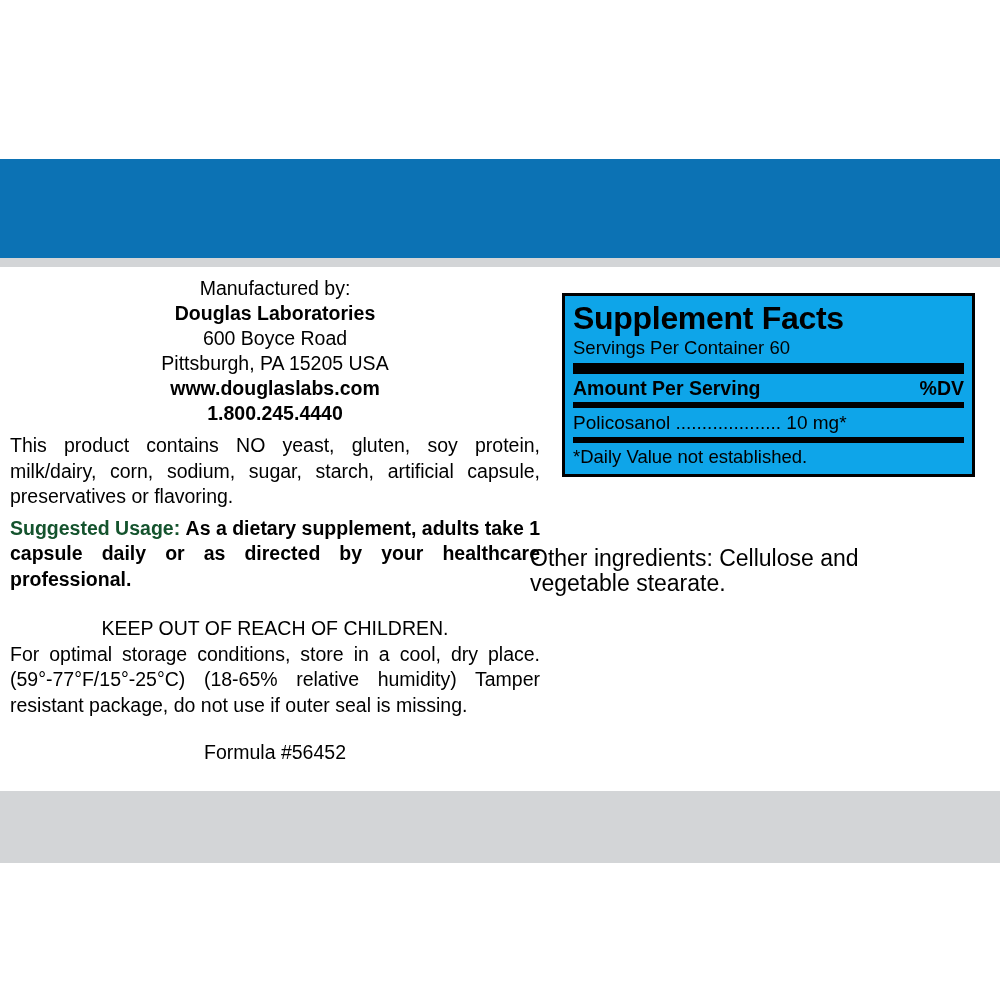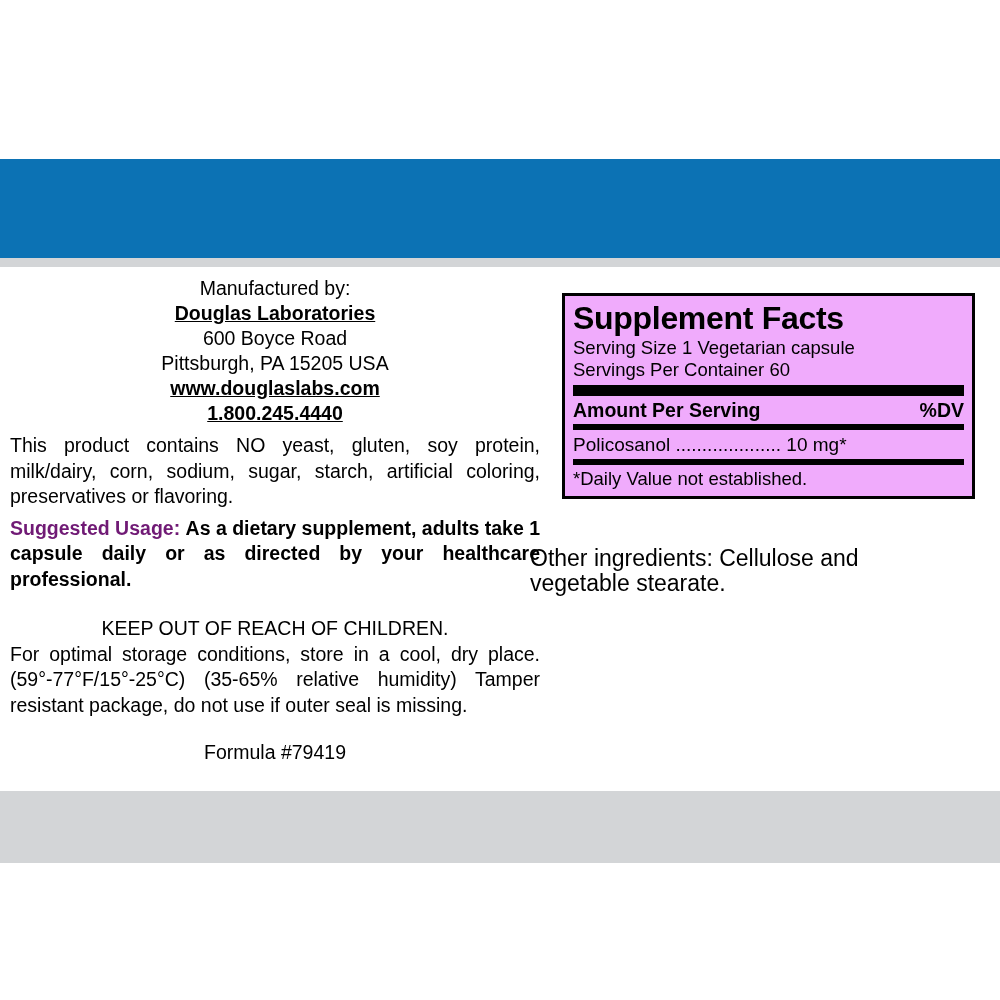--- a/index.html
+++ b/index.html
@@ -47,31 +47,31 @@
     position: absolute;
     left: 10px;
     top: 276px;
     width: 530px;
   }
   .mfr-block {
     text-align: center;
     font-size: 19.5px;
     line-height: 25px;
   }
-  .mfr-block .b { font-weight: bold; text-decoration: underline; }
+  .mfr-block .b { font-weight: bold; }
 
   .para {
     font-size: 19.5px;
     line-height: 25.5px;
     text-align: justify;
     margin-top: 7px;
   }
 
   .usage-lead {
-    color: #701a75;
+    color: #14532d;
     font-weight: bold;
   }
   .usage-body {
     font-weight: bold;
     margin-top: 7px;
   }
   .usage {
     font-size: 19.5px;
     line-height: 25.5px;
     text-align: justify;
@@ -98,21 +98,21 @@
 
   
   .sf-panel {
     position: absolute;
     left: 562px;
     top: 293px;
     width: 413px;
     border: 3px solid #000;
     box-sizing: border-box;
     padding: 4px 8px 6px 8px;
-    background: #f0abfc;
+    background: #0ea5e9;
   }
   .sf-title {
     font-size: 32px;
     font-weight: bold;
     letter-spacing: -0.3px;
     line-height: 36px;
     margin: 0 0 1px 0;
   }
   .sf-line {
     font-size: 18.5px;
@@ -176,37 +176,36 @@
 
   <div class="mfr-block">
     <div>Manufactured by:</div>
     <div class="b">Douglas Laboratories</div>
     <div>600 Boyce Road</div>
     <div>Pittsburgh, PA 15205 USA</div>
     <div class="b">www.douglaslabs.com</div>
     <div class="b">1.800.245.4440</div>
   </div>
 
-  <div class="para">This product contains NO yeast, gluten, soy protein, milk/dairy, corn, sodium, sugar, starch, artificial coloring, preservatives or flavoring.</div>
+  <div class="para">This product contains NO yeast, gluten, soy protein, milk/dairy, corn, sodium, sugar, starch, artificial capsule, preservatives or flavoring.</div>
 
   <div class="usage">
     <span class="usage-lead">Suggested Usage:</span>
     <span class="usage-body">As a dietary supplement, adults take 1 capsule daily or as directed by your healthcare professional.</span>
   </div>
 
   <div class="keepout">KEEP OUT OF REACH  OF CHILDREN.</div>
 
-  <div class="storage">For optimal storage conditions, store in a cool, dry place. (59°-77°F/15°-25°C) (35-65% relative humidity) Tamper resistant package, do not use if outer seal is missing.</div>
-
-  <div class="formula">Formula #79419</div>
+  <div class="storage">For optimal storage conditions, store in a cool, dry place. (59°-77°F/15°-25°C) (18-65% relative humidity) Tamper resistant package, do not use if outer seal is missing.</div>
+
+  <div class="formula">Formula #56452</div>
 </div>
 
 <div class="sf-panel">
   <div class="sf-title">Supplement Facts</div>
-  <div class="sf-line">Serving Size 1 Vegetarian capsule</div>
   <div class="sf-line">Servings Per Container 60</div>
 
   <div class="rule-thick"></div>
 
   <div class="amount-row">
     <span>Amount Per Serving</span>
     <span>%DV</span>
   </div>
 
   <div class="rule-med"></div>

